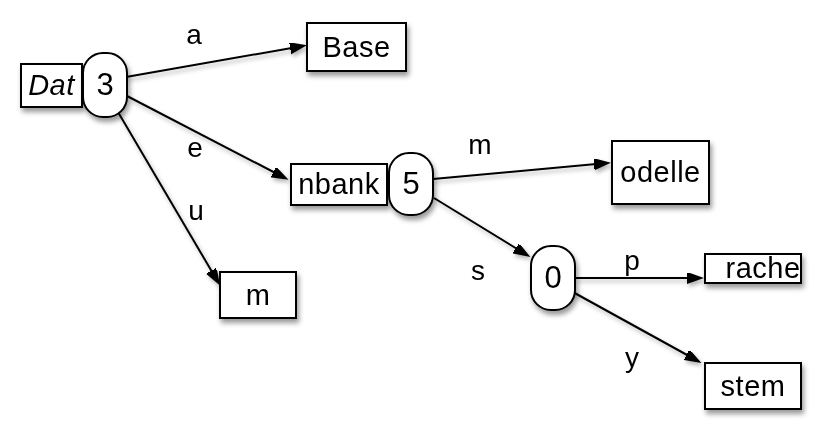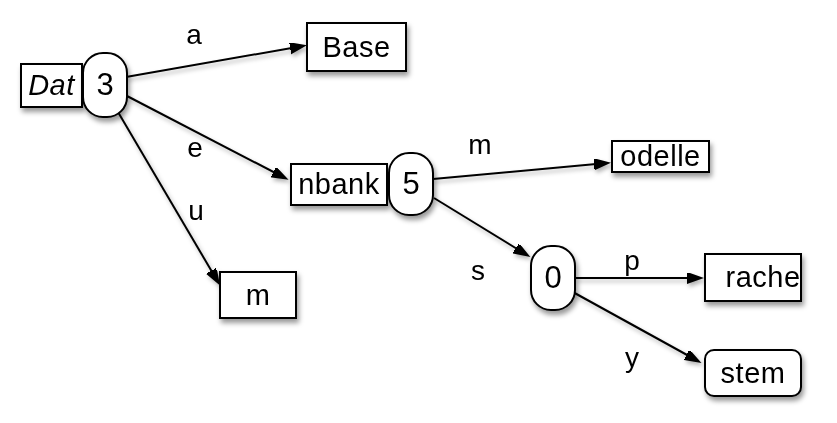--- a/index.html
+++ b/index.html
@@ -75,23 +75,23 @@
     <line x1="433" y1="179" x2="607" y2="163" marker-end="url(#arrow)"></line>
     <line x1="434" y1="198" x2="527" y2="255" marker-end="url(#arrow)"></line>
     <line x1="575" y1="278" x2="700" y2="278" marker-end="url(#arrow)"></line>
     <line x1="571" y1="291" x2="698" y2="361" marker-end="url(#arrow)"></line>
   </svg>
 
   <div class="node rect" style="left:20px;  top:63px;  width:63px;  height:45px;font-style:italic;">Dat</div>
   <div class="node rect" style="left:306px; top:22px;  width:101px; height:50px;">Base</div>
   <div class="node rect" style="left:290px; top:163px; width:98px;  height:43px;">nbank</div>
   <div class="node rect" style="left:219px; top:271px; width:78px;  height:48px;">m</div>
-  <div class="node rect" style="left:611px; top:140px; width:99px;  height:33px;">odelle</div>
-  <div class="node rect" style="left:704px; top:253px; width:98px;  height:49px;padding-left:20px;">rache</div>
-  <div class="node rect" style="left:704px; top:349px; width:98px;  height:48px;border-radius:10px;">stem</div>
+  <div class="node rect" style="left:611px; top:140px; width:99px;  height:65px;">odelle</div>
+  <div class="node rect" style="left:704px; top:253px; width:98px;  height:31px;padding-left:20px;">rache</div>
+  <div class="node rect" style="left:704px; top:362px; width:98px;  height:48px;">stem</div>
 
   <div class="node ellipse" style="left:82px;  top:52px;  width:46px; height:66px;">3</div>
   <div class="node ellipse" style="left:388px; top:152px; width:46px; height:64px;">5</div>
   <div class="node ellipse" style="left:530px; top:245px; width:46px; height:66px;">0</div>
 
   <span class="edge-label" style="left:194px; top:35px;">a</span>
   <span class="edge-label" style="left:195px; top:148px;">e</span>
   <span class="edge-label" style="left:196px; top:211px;">u</span>
   <span class="edge-label" style="left:480px; top:145px;">m</span>
   <span class="edge-label" style="left:478px; top:271px;">s</span>

